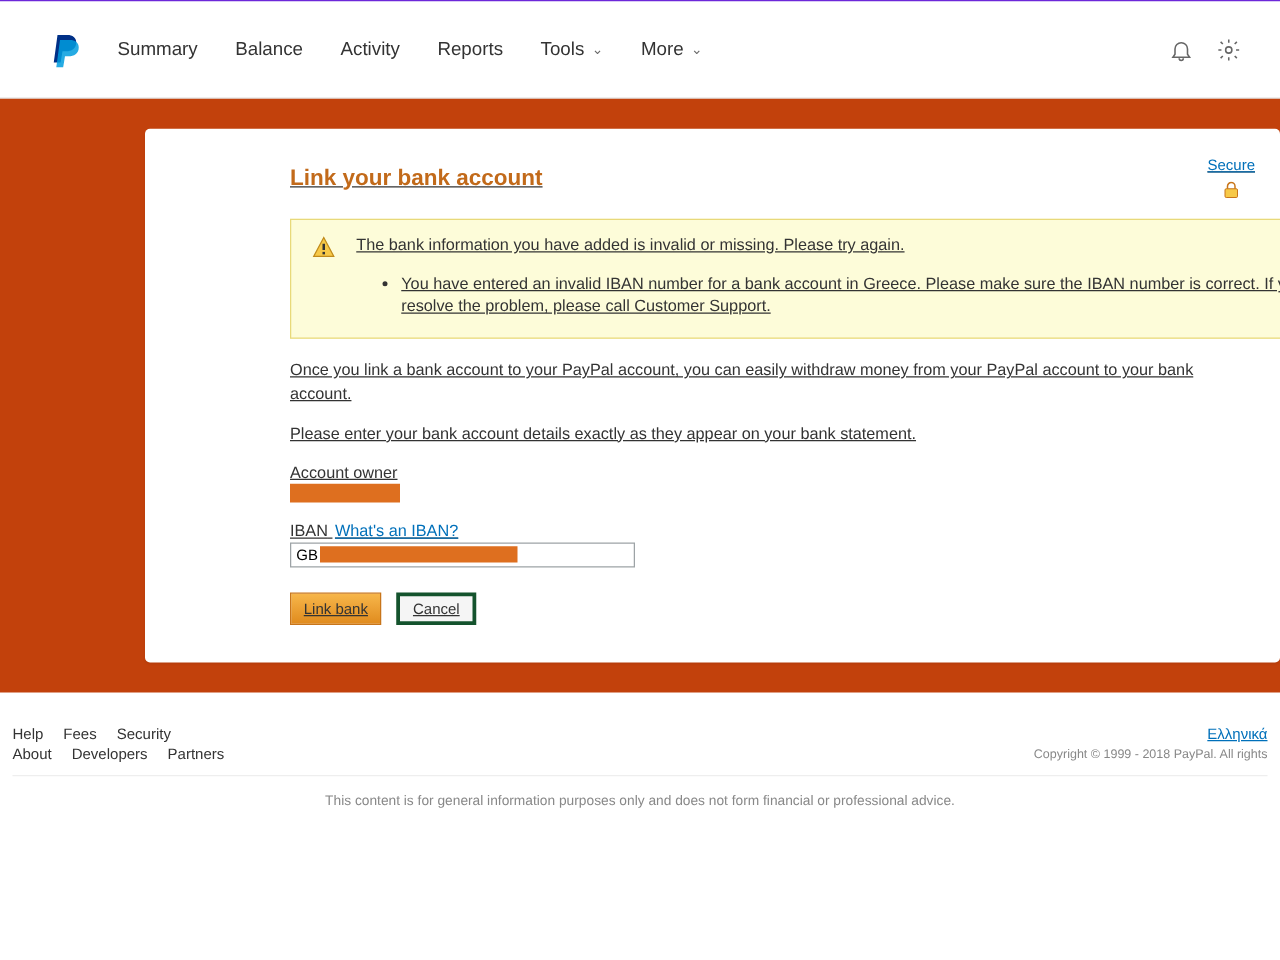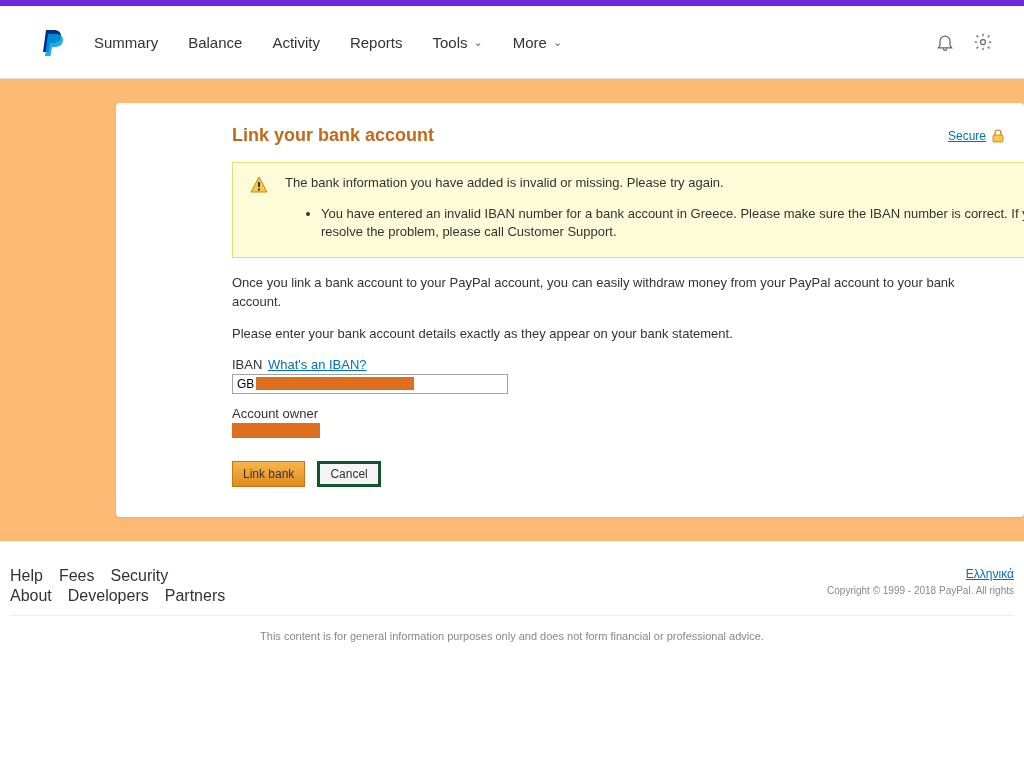--- a/index.html
+++ b/index.html
@@ -1,28 +1,28 @@
 <!DOCTYPE html>
 <html><head>
 <meta charset="utf-8">
 <style>
   * { box-sizing: border-box; margin: 0; padding: 0; }
   body { font-family: Arial, Helvetica, sans-serif; font-size: 13px; color: #333; background: #fff; width: 1024px; height: 768px; overflow: hidden; }
-  .topbar { height: 79px; border-top: 6px solid #6d28d9; border-bottom: 1px solid #ddd; background: #fff; display: flex; align-items: center; padding: 0 30px 0 40px; }
+  .topbar { height: 79px; border-top: 1px solid #6d28d9; border-bottom: 1px solid #ddd; background: #fff; display: flex; align-items: center; padding: 0 30px 0 40px; }
   .logo { width: 24px; height: 28px; margin-right: 30px; }
   .nav { display: flex; gap: 30px; }
   .nav a { color: #333; text-decoration: none; font-size: 15px; display: inline-flex; align-items: center; gap: 6px; }
   .chev { font-size: 11px; color: #666; }
   .top-right { margin-left: auto; display: flex; gap: 16px; align-items: center; }
   .icon-btn { width: 22px; height: 22px; display: inline-flex; align-items: center; justify-content: center; }
-  .graybg { background: #fdba74; padding: 24px 0 24px 0; min-height: 382px; }
+  .graybg { background: #c2410c; padding: 24px 0 24px 0; min-height: 382px; text-decoration: underline; }
   .card { background: #fff; margin: 0 0 0 116px; width: 908px; border-radius: 4px; box-shadow: 0 1px 2px rgba(0,0,0,0.08); padding: 22px 20px 30px 116px; position: relative; }
   .title-row { display: flex; justify-content: space-between; align-items: center; margin-bottom: 16px; }
   .title { color: #c26a1a; font-size: 18px; font-weight: bold; }
-  .secure { display: inline-flex; align-items: center; gap: 6px; }
+  .secure { display: inline-flex; align-items: center; gap: 6px; flex-direction: column; }
   .secure a { color: #0070ba; text-decoration: underline; font-size: 12px; }
   .lock { width: 12px; height: 14px; }
   .alert { background: #fdfcd9; border: 1px solid #e8d97a; padding: 12px 16px 16px 16px; margin-bottom: 16px; width: 876px; }
   .alert-head { display: flex; align-items: flex-start; gap: 16px; font-size: 13px; color: #333; }
   .warn-icon { width: 20px; height: 20px; flex-shrink: 0; margin-top: 0px; }
   .alert ul { margin: 10px 0 0 56px; padding-left: 16px; }
   .alert li { font-size: 13px; color: #333; line-height: 1.4; }
   .desc { font-size: 13px; color: #333; margin-bottom: 14px; line-height: 1.4; }
   .field-block { margin-bottom: 12px; }
   .label { font-size: 13px; color: #333; margin-bottom: 2px; }
@@ -32,21 +32,21 @@
   .iban-input-wrap { position: relative; margin-top: 2px; }
   .iban-input { width: 276px; height: 20px; border: 1px solid #9da3a6; font-size: 12px; padding: 0 4px; }
   .iban-redact { position: absolute; left: 24px; top: 3px; width: 158px; height: 13px; background: #de6f1f; }
   .btn-row { margin-top: 20px; display: flex; gap: 12px; }
   .btn-primary { background: linear-gradient(#f7b64a, #e08b1e); border: 1px solid #c8751a; color: #333; font-size: 12px; padding: 3px 10px; cursor: pointer; }
   .btn-secondary { background: #f5f5f5; border: 3px solid #14532d; color: #333; font-size: 12px; padding: 3px 10px; cursor: pointer; }
   .footer { padding: 26px 10px 10px 10px; }
   .footer-row { display: flex; justify-content: space-between; border-bottom: 1px solid #eee; padding-bottom: 10px; }
   .footer-links { display: flex; flex-direction: column; gap: 2px; }
   .footer-links-row { display: flex; gap: 16px; }
-  .footer-links a { color: #333; text-decoration: none; font-size: 16px; }
+  .footer-links a { color: #333; text-decoration: none; font-size: 12px; }
   .footer-right { text-align: right; font-size: 11px; color: #666; }
   .locale-link { color: #0070ba; font-size: 12px; }
   .copyright { font-size: 10px; color: #888; margin-top: 4px; }
   .disclaimer { text-align: center; color: #888; font-size: 11px; margin-top: 14px; }
 </style>
 </head>
 <body>
 
 <div class="topbar">
   <div class="logo">
@@ -112,31 +112,31 @@
       </div>
       <ul>
         <li>You have entered an invalid IBAN number for a bank account in Greece. Please make sure the IBAN number is correct. If you fail to resolve the problem, please call Customer Support.</li>
       </ul>
     </div>
 
     <p class="desc">Once you link a bank account to your PayPal account, you can easily withdraw money from your PayPal account to your bank account.</p>
     <p class="desc">Please enter your bank account details exactly as they appear on your bank statement.</p>
 
     <div class="field-block">
+      <div class="label">Account owner</div>
+      <span class="redacted"></span>
+    </div>
+
+    <div class="field-block">
       <span class="iban-label">IBAN</span>
       <a href="#" class="whats-link">What's an IBAN?</a>
       <div class="iban-input-wrap">
         <input type="text" class="iban-input" value="GB" style="">
         <div class="iban-redact"></div>
       </div>
-    </div>
-
-    <div class="field-block">
-      <div class="label">Account owner</div>
-      <span class="redacted"></span>
     </div>
 
     <div class="btn-row">
       <button class="btn-primary">Link bank</button>
       <button class="btn-secondary">Cancel</button>
     </div>
   </div>
 </div>
 
 <div class="footer">

